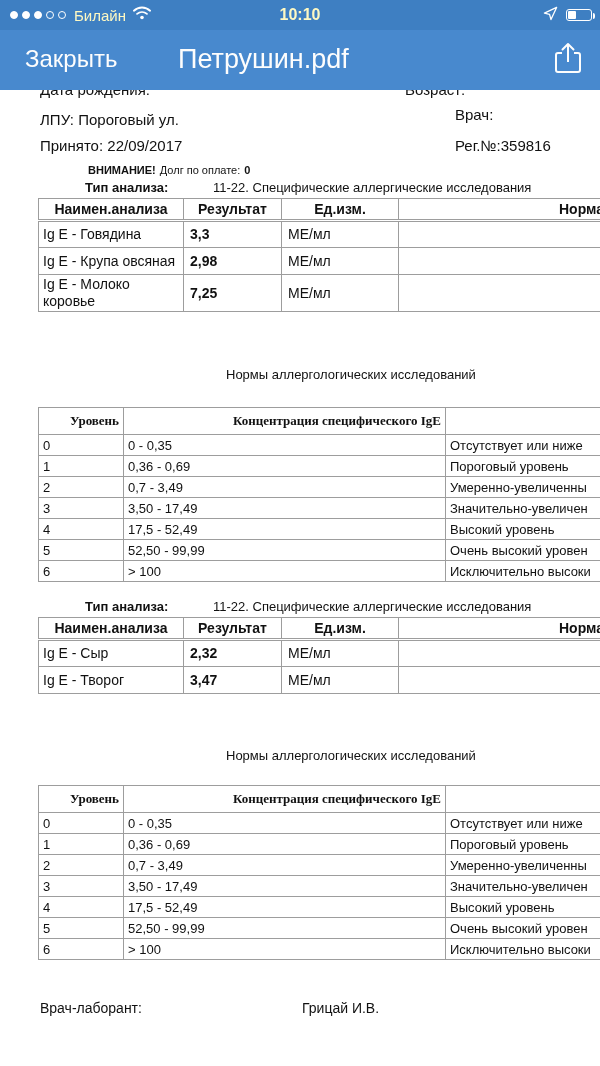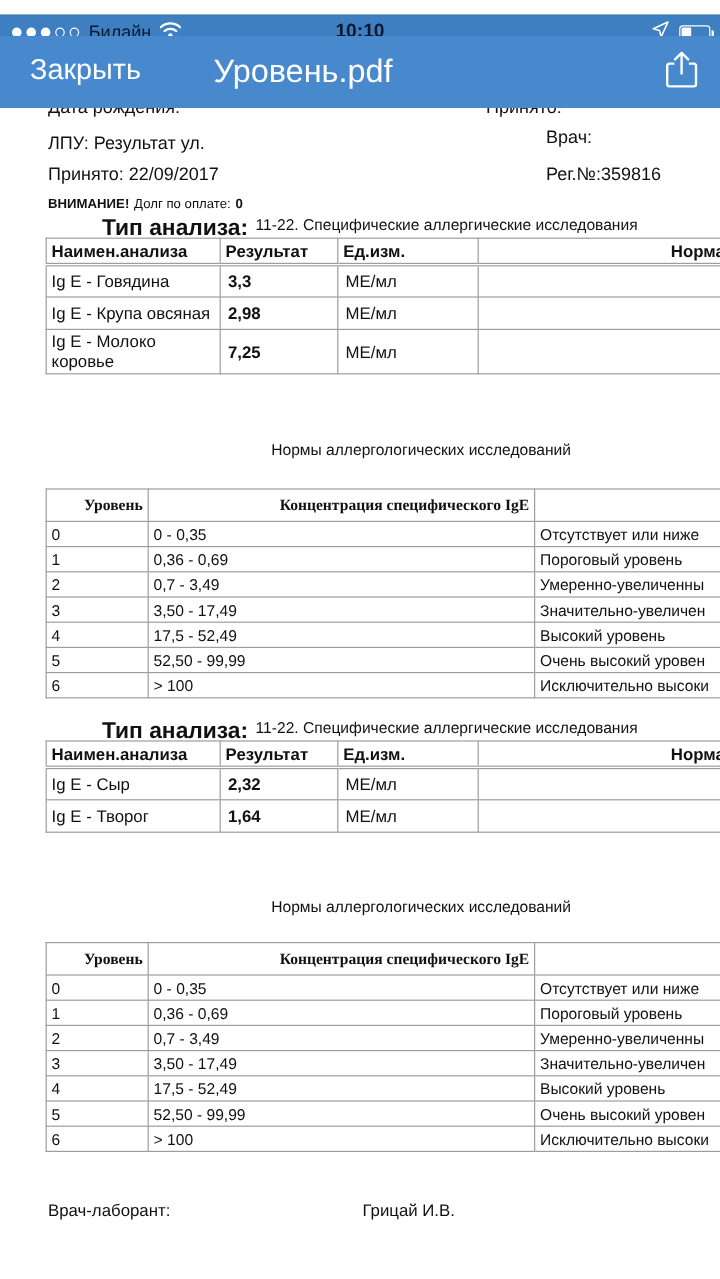--- a/index.html
+++ b/index.html
@@ -1,20 +1,20 @@
 <!DOCTYPE html>
 <html><head>
 <meta charset="utf-8">
 <style>
   html,body{margin:0;padding:0;}
   body{width:600px;font-family:"Liberation Sans",sans-serif;}
   .screen{position:relative;width:600px;height:1066px;background:#fff;overflow:hidden;}
 
   
-  .status-bar{position:absolute;top:12px;left:0;width:600px;height:30px;background:#3e7fc2;color:#0f172a;}
+  .status-bar{position:absolute;top:0;left:0;width:600px;height:30px;background:#3e7fc2;color:#fef9c3;}
   .sb-left{position:absolute;left:10px;top:0;height:30px;display:flex;align-items:center;gap:4px;}
   .dots{display:flex;gap:4px;margin-right:4px;}
   .dot{width:8px;height:8px;border-radius:50%;border:1px solid #fff;box-sizing:border-box;}
   .dot.filled{background:#fff;}
   .carrier{font-size:15px;}
   .wifi{margin-left:3px;}
   .sb-time{position:absolute;left:0;right:0;top:0;height:30px;display:flex;align-items:center;justify-content:center;font-size:16px;font-weight:bold;}
   .sb-right{position:absolute;right:8px;top:0;height:30px;display:flex;align-items:center;gap:8px;}
   .battery{position:relative;width:26px;height:12px;border:1px solid #fff;border-radius:3px;box-sizing:border-box;}
   .battery .fill{position:absolute;left:1px;top:1px;bottom:1px;width:8px;background:#fff;border-radius:1px;}
@@ -28,42 +28,42 @@
 
   
   .doc-viewport{position:absolute;top:90px;left:0;width:600px;height:976px;overflow:hidden;background:#fff;}
   .page{position:relative;width:760px;height:976px;color:#111;}
   .abs{position:absolute;white-space:nowrap;}
   .fs15{font-size:15px;}
   .l1a{left:40px;top:-9px;}  .l1b{left:405px;top:-9px;}
   .l2a{left:40px;top:21px;}  .l2b{left:455px;top:16px;}
   .l3a{left:40px;top:47px;}  .l3b{left:455px;top:47px;}
   .attention{left:40px;top:74px;font-size:11px;}
-  .attention b{font-weight:bold;}
+  .attention b{font-weight:bold;margin-left:48px;}
   .attention .val{font-weight:bold;margin-left:4px;}
   .attention .txt{margin-left:4px;}
   .type1{top:90px;} .type2{top:509px;}
-  .type-label{left:85px;font-weight:bold;font-size:19px;}
+  .type-label{left:85px;font-weight:bold;font-size:13px;}
   .type-value{left:213px;font-size:13px;}
   .norms-title1{left:226px;top:277px;font-size:13px;}
   .norms-title2{left:226px;top:658px;font-size:13px;}
   .footer-label{left:40px;top:910px;font-size:14px;}
   .footer-name{left:302px;top:910px;font-size:14px;}
 
   
   table{border-collapse:collapse;table-layout:fixed;position:absolute;background:#fff;}
   td,th{border:1px solid #9d9d9d;overflow:hidden;box-sizing:border-box;}
   .res-table{left:38px;width:570px;font-size:14px;}
   .res-table col:nth-child(1){width:145px;}
   .res-table col:nth-child(2){width:98px;}
   .res-table col:nth-child(3){width:117px;}
   .res-table col:nth-child(4){width:210px;}
   .res-table thead tr{height:22px;}
   .res-table tbody tr{height:27px;}
-  .res-table th{font-weight:bold;text-align:left;border-bottom:3px double #9d9d9d;padding:0 4px;}
+  .res-table th{font-weight:bold;text-align:center;border-bottom:3px double #9d9d9d;padding:0 4px;}
   .res-table th.right{text-align:right;}
   .res-table td{padding:1px 6px;line-height:17px;}
   .res-table td.name{padding:1px 4px;white-space:normal;}
   .res-table td.result{font-weight:bold;}
   .t1{top:108px;} .t2{top:527px;}
   .norm-table{left:38px;width:700px;font-size:13px;}
   .norm-table col:nth-child(1){width:85px;}
   .norm-table col:nth-child(2){width:322px;}
   .norm-table col:nth-child(3){width:293px;}
   .norm-table thead tr{height:27px;}
@@ -104,36 +104,36 @@
       </span>
       <span class="battery">
         <span class="fill"></span>
           <span class="nub"></span>
       </span>
     </div>
   </div>
 
   <div class="nav-bar">
     <button class="nav-close">Закрыть</button>
-    <div class="nav-title">Уровень.pdf</div>
+    <div class="nav-title">Петрушин.pdf</div>
     <button class="nav-share">
       <svg width="32" height="34" viewBox="0 0 32 34">
         <path d="M10 11 H6 a2 2 0 0 0 -2 2 v15 a2 2 0 0 0 2 2 h20 a2 2 0 0 0 2 -2 v-15 a2 2 0 0 0 -2 -2 h-4" fill="none" stroke="#fdfdfd" stroke-width="2"></path>
         <line x1="16" y1="2.5" x2="16" y2="20" stroke="#fdfdfd" stroke-width="2"></line>
         <path d="M10.5 7.5 L16 2 L21.5 7.5" fill="none" stroke="#fdfdfd" stroke-width="2" stroke-linejoin="round" stroke-linecap="round"></path>
       </svg>
     </button>
   </div>
 
   <div class="doc-viewport">
     <div class="page">
 
       <span class="abs fs15 l1a">Дата рождения:</span>
-      <span class="abs fs15 l1b">Принято:</span>
-      <span class="abs fs15 l2a">ЛПУ: Результат ул.</span>
+      <span class="abs fs15 l1b">Возраст:</span>
+      <span class="abs fs15 l2a">ЛПУ: Пороговый ул.</span>
       <span class="abs fs15 l2b">Врач:</span>
       <span class="abs fs15 l3a">Принято: 22/09/2017</span>
       <span class="abs fs15 l3b">Рег.№:359816</span>
 
       <span class="abs attention"><b>ВНИМАНИЕ!</b><span class="txt">Долг по оплате:</span><span class="val">0</span></span>
 
       <span class="abs type-label type1">Тип анализа:</span>
       <span class="abs type-value type1">11-22. Специфические аллергические исследования</span>
 
       <table class="res-table t1">
@@ -247,21 +247,21 @@
         </thead>
         <tbody>
           <tr>
             <td class="name">Ig E - Сыр</td>
             <td class="result">2,32</td>
             <td>МЕ/мл</td>
             <td></td>
           </tr>
           <tr>
             <td class="name">Ig E - Творог</td>
-            <td class="result">1,64</td>
+            <td class="result">3,47</td>
             <td>МЕ/мл</td>
             <td></td>
           </tr>
         </tbody>
       </table>
 
       <span class="abs norms-title2">Нормы аллергологических исследований</span>
 
       <table class="norm-table n2">
         <colgroup>

